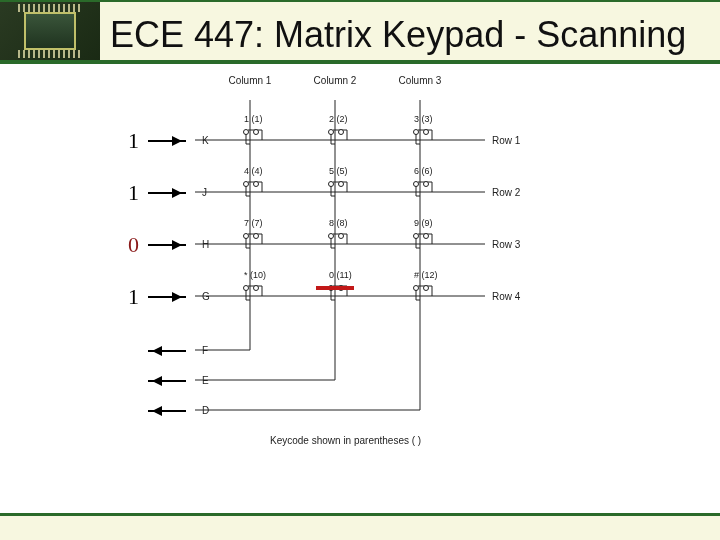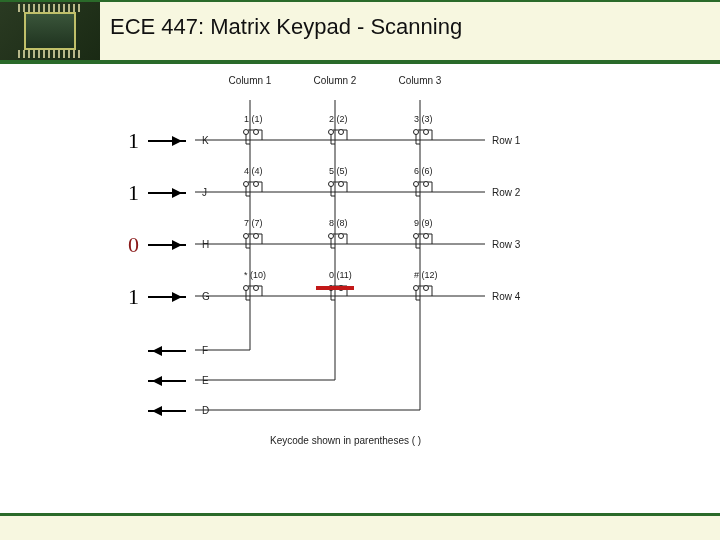--- a/index.html
+++ b/index.html
@@ -47,21 +47,21 @@
     left: -8px; right: -8px;
     height: 8px;
     background: repeating-linear-gradient(90deg,#b8b88a 0 2px, transparent 2px 5px);
   }
   .chip-core::before { top: -10px; }
   .chip-core::after { bottom: -10px; }
   .title {
     position: absolute;
     left: 110px;
     top: 12px;
-    font-size: 22px;
+    font-size: 36px;
     color: #111;
     font-family: Arial, sans-serif;
     white-space: nowrap;
   }
   .diagram {
     position: absolute;
     left: 0;
     top: 62px;
     width: 720px;
     height: 460px;

